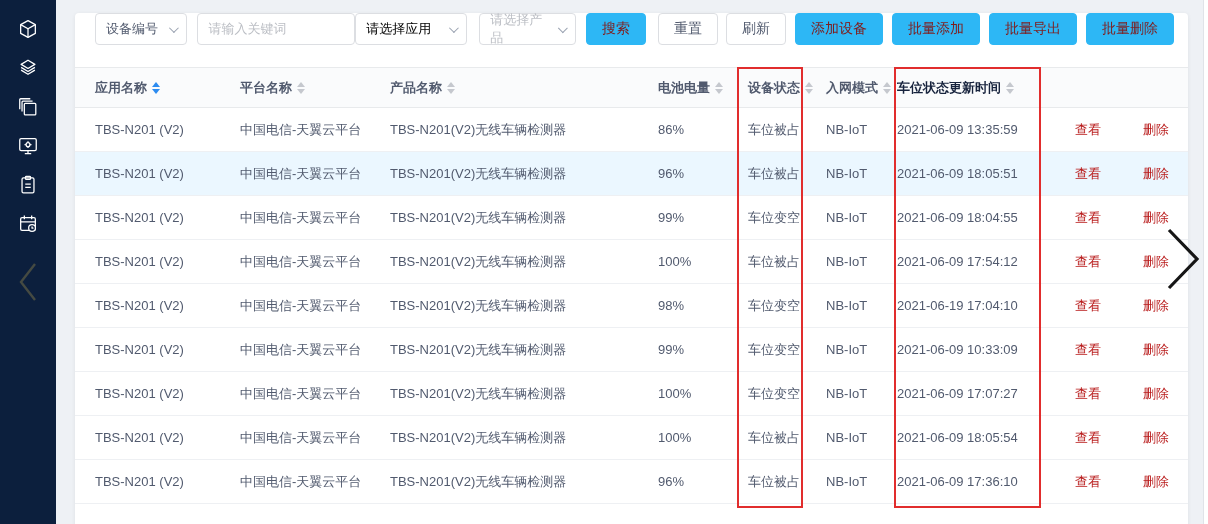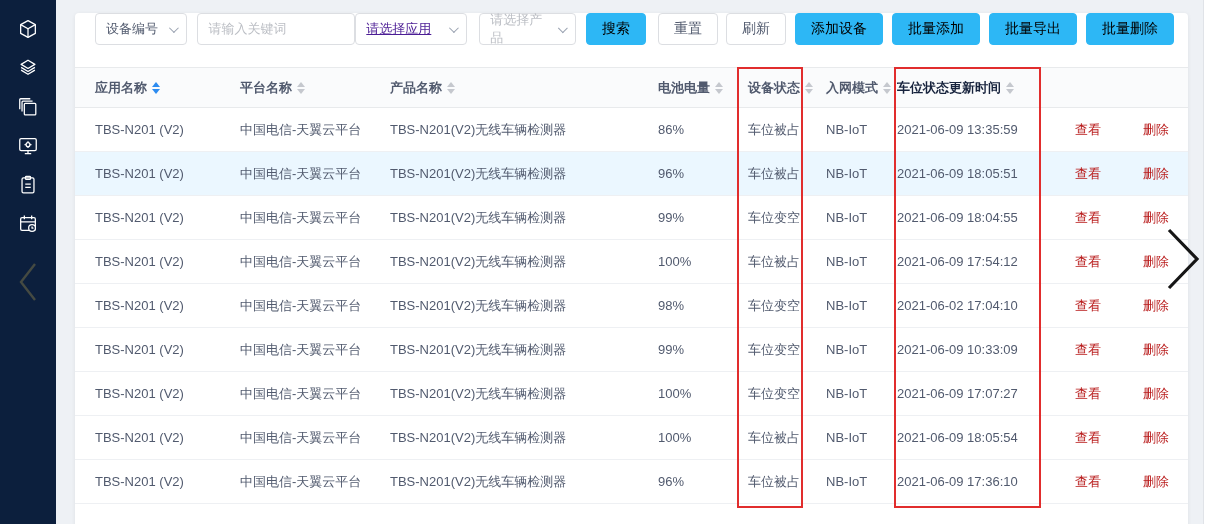--- a/index.html
+++ b/index.html
@@ -40,27 +40,27 @@
     font-size:13px; padding:0 10px;
   }
   .sel { justify-content:space-between; }
   .sel .chev {
     width:7px; height:7px;
     border-right:1.5px solid #9aa2b1; border-bottom:1.5px solid #9aa2b1;
     transform:rotate(45deg) translateY(-2px); margin-left:8px;
   }
   .field-select { width:105px; color:#515a6e; }
   .keyword-input { width:182px; margin-left:10px; color:#bbbec4; }
-  .app-select { width:128px; color:#4c1d95;text-decoration:underline; }
+  .app-select { width:128px; color:#000000; }
   .product-select { width:110px; margin-left:12px; color:#bbbec4; }
   .btn {
     height:32px; border-radius:4px; padding:0 15px; font-size:14px;
     display:flex; align-items:center; cursor:pointer; white-space:nowrap;
   }
-  .btn-primary { background:#2db7f5; border:1px solid #2db7f5; color:#000000; }
+  .btn-primary { background:#2db7f5; border:1px solid #2db7f5; color:#7f1d1d; }
   .btn-default { background:#fff; border:1px solid #dcdee2; color:#515a6e; }
   .search-btn { margin-left:10px; }
   .reset-btn  { margin-left:12px; }
   .spacer { flex:1; }
   .refresh-btn { margin-left:8px; }
   .tb-right { margin-left:9px; }
   
   .thead {
     display:flex; height:40px; 
     background:#fafbfc; border-bottom:1px solid #e8eaec;
@@ -275,21 +275,21 @@
         <div class="td c-time">2021-06-09 17:54:12</div>
         <div class="td c-action"><span class="link">查看</span><span class="link">删除</span><span class="link">其它</span></div>
       </div>
       <div class="tr">
         <div class="td c-app">TBS-N201 (V2)</div>
         <div class="td c-platform">中国电信-天翼云平台</div>
         <div class="td c-product">TBS-N201(V2)无线车辆检测器</div>
         <div class="td c-battery">98%</div>
         <div class="td c-status">车位变空</div>
         <div class="td c-mode">NB-IoT</div>
-        <div class="td c-time">2021-06-02 17:04:10</div>
+        <div class="td c-time">2021-06-19 17:04:10</div>
         <div class="td c-action"><span class="link">查看</span><span class="link">删除</span><span class="link">其它</span></div>
       </div>
       <div class="tr">
         <div class="td c-app">TBS-N201 (V2)</div>
         <div class="td c-platform">中国电信-天翼云平台</div>
         <div class="td c-product">TBS-N201(V2)无线车辆检测器</div>
         <div class="td c-battery">99%</div>
         <div class="td c-status">车位变空</div>
         <div class="td c-mode">NB-IoT</div>
         <div class="td c-time">2021-06-09 10:33:09</div>

